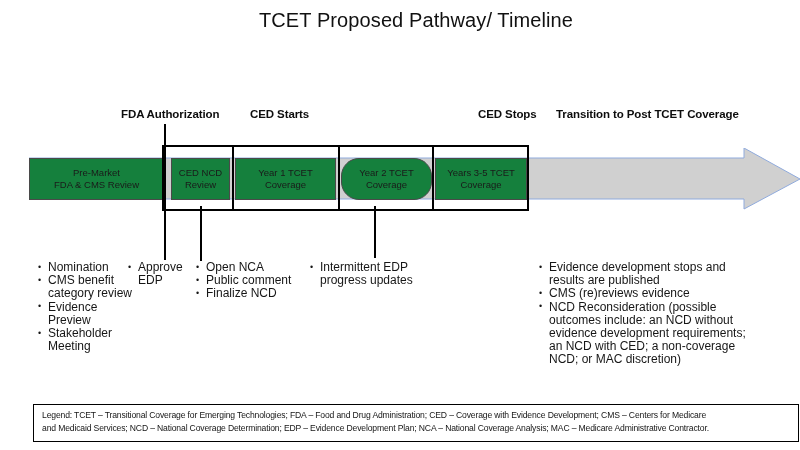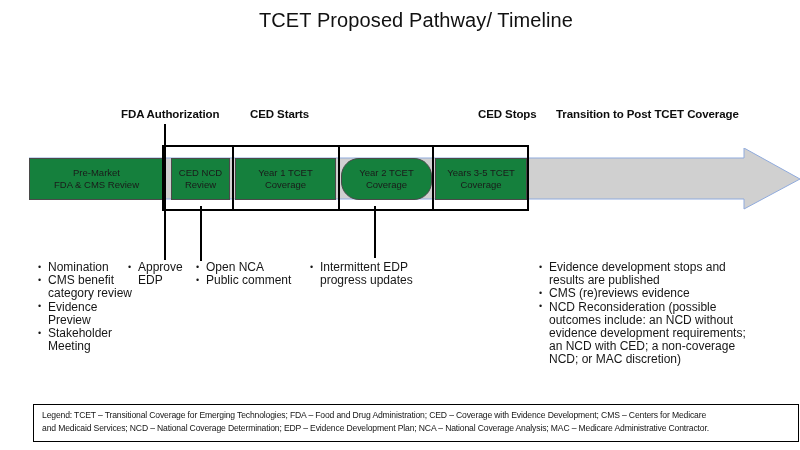--- a/index.html
+++ b/index.html
@@ -196,20 +196,21 @@
       </div>
       <div class="bullets" style="left: 112px; top: 261px; width: 62px;">
         <ul>
           <li>Approve EDP</li>
         </ul>
       </div>
       <div class="bullets" style="left: 180px; top: 261px; width: 110px;">
         <ul>
           <li>Open NCA</li>
           <li>Public comment</li>
+          <li>Finalize NCD</li>
         </ul>
       </div>
       <div class="bullets" style="left: 294px; top: 261px; width: 120px;">
         <ul>
           <li>Intermittent EDP progress updates</li>
         </ul>
       </div>
       <div class="bullets" style="left: 523px; top: 261px; width: 213px;">
         <ul>
           <li>Evidence development stops and results are published</li>

